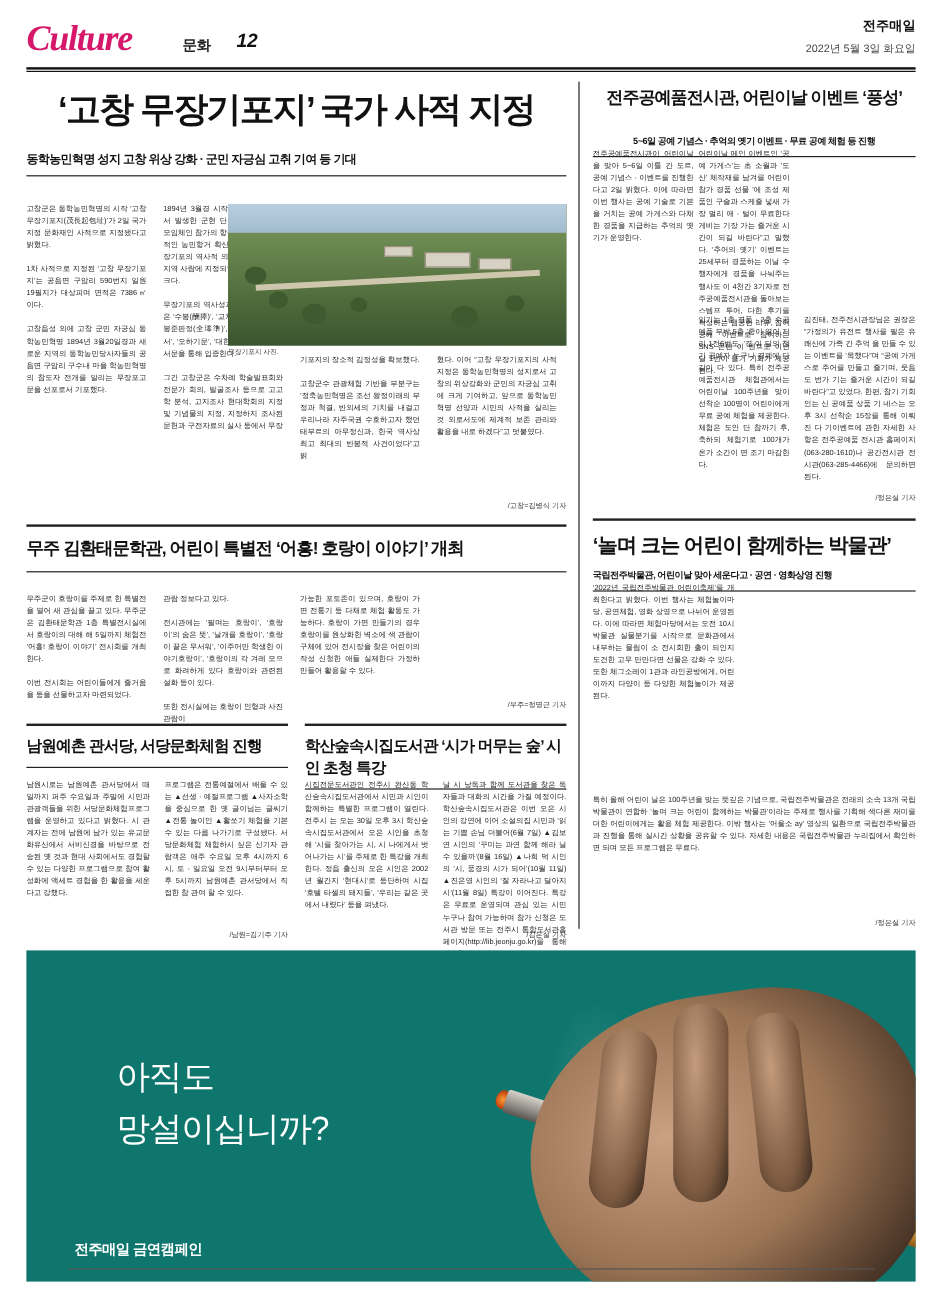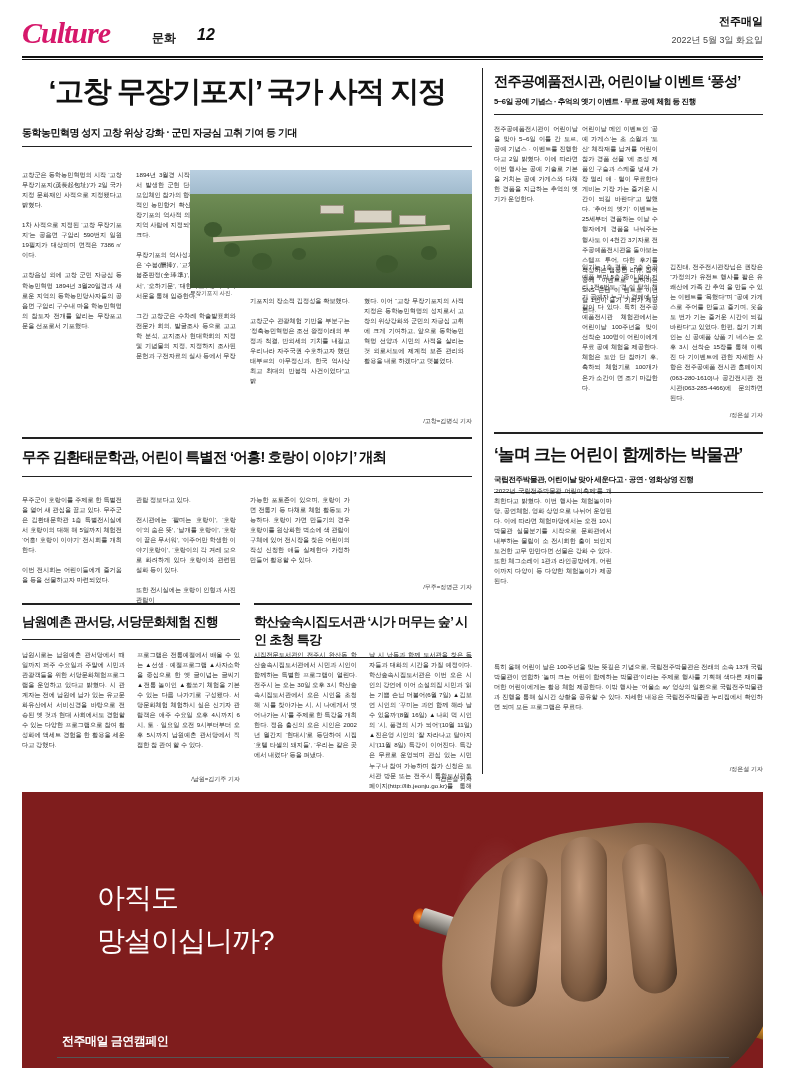--- a/index.html
+++ b/index.html
@@ -48,37 +48,37 @@
   .bl .rule-top,.br .rule-top{height:2px;background:#222;}
   .bl h3,.br h3{margin:8px 0 0 0;font-size:13px;letter-spacing:-0.7px;font-weight:bold;color:#111;}
   .bl .rule-bot,.br .rule-bot{margin-top:8px;height:1px;background:#222;}
   .bcols{position:absolute;width:218px;top:650px;height:120px;}
   .bcol{position:absolute;top:0;width:103px;}
 
   
   .vdiv{position:absolute;left:482px;top:68px;width:1px;height:706px;background:#222;}
 
   
-  .rt{position:absolute;left:494px;top:72px;width:269px;}
+  .rt{position:absolute;left:494px;top:72px;width:269px;text-align:center;}
   .rt h2{margin:0;font-size:14.2px;letter-spacing:-0.8px;font-weight:bold;color:#111;}
-  .rt .sub{margin-top:6px;font-size:7.6px;font-weight:bold;color:#111;letter-spacing:-0.4px;}
+  .rt .sub{margin-top:22px;font-size:7.6px;font-weight:bold;color:#111;letter-spacing:-0.4px;}
   .rt .rule-bot{margin-top:7px;height:1px;background:#222;}
   .rtcols{position:absolute;left:494px;top:124px;width:269px;height:130px;}
   .rtc{position:absolute;top:0;width:84px;}
   .rtcols2{position:absolute;left:494px;top:262px;width:269px;height:90px;}
 
   
   .rb{position:absolute;left:494px;top:432px;width:269px;}
   .rb h2{margin:0;font-size:17px;letter-spacing:-0.9px;font-weight:bold;color:#111;}
   .rb .sub{margin-top:9px;font-size:7.6px;font-weight:bold;color:#111;letter-spacing:-0.4px;}
   .rb .rule-bot{margin-top:7px;height:1px;background:#222;}
   .rbcols{position:absolute;left:494px;top:486px;width:269px;height:170px;}
 
   
-  .ad{position:absolute;left:22px;top:792px;width:741px;height:276px;background:#7f1d1d;overflow:hidden;}
+  .ad{position:absolute;left:22px;top:792px;width:741px;height:276px;background:#0f766e;overflow:hidden;}
   .ad-text{position:absolute;left:75px;top:84px;color:#fff;font-size:28px;line-height:1.55;letter-spacing:-1px;font-weight:500;}
   .ad-foot{position:absolute;left:40px;bottom:18px;color:#fff;font-size:12px;font-weight:bold;letter-spacing:-0.5px;}
   .ad-rule{position:absolute;left:35px;bottom:10px;width:672px;height:1px;background:#555;}
 
   
   .cig{position:absolute;left:448px;top:130px;width:330px;height:26px;transform:rotate(18deg);transform-origin:left center;}
   .cig-white{position:absolute;left:0;top:0;width:215px;height:22px;background:linear-gradient(180deg,#fff 0%,#f0ece4 55%,#cfc8bb 100%);border-radius:2px;}
   .cig-ash{position:absolute;left:-52px;top:1px;width:54px;height:20px;background:linear-gradient(180deg,#d8d3cb 0%,#8e8a84 60%,#5a554f 100%);border-radius:3px;}
   .cig-ember{position:absolute;left:-60px;top:3px;width:12px;height:16px;background:radial-gradient(circle,#ff9b3a 0%,#c2440a 70%);border-radius:50%;}
   .cig-filter{position:absolute;left:215px;top:0;width:115px;height:22px;background:linear-gradient(180deg,#e8a63f 0%,#c9852a 60%,#8a5a18 100%);border-radius:2px;}

